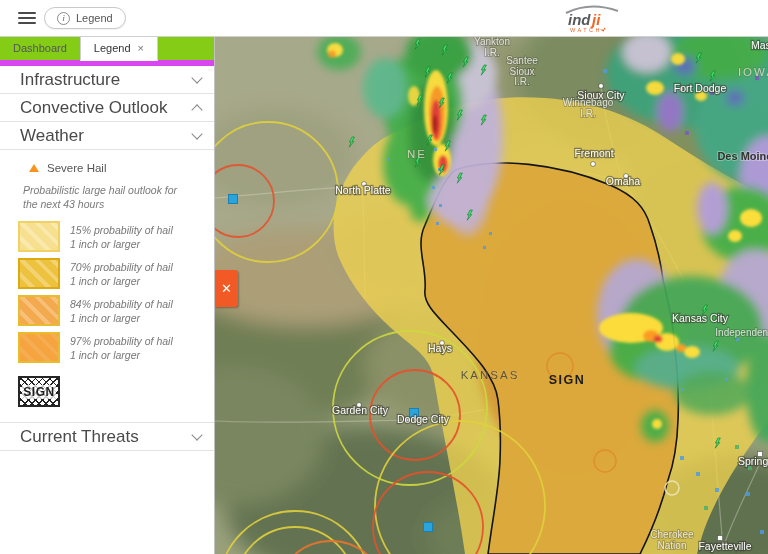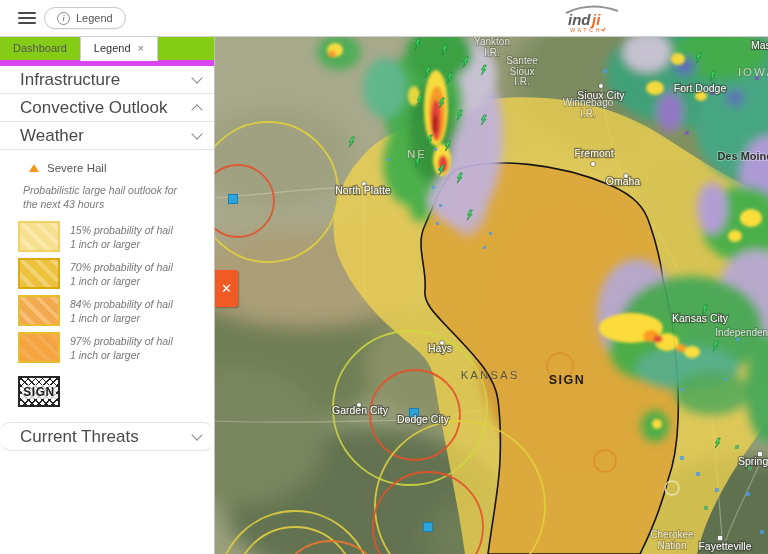--- a/index.html
+++ b/index.html
@@ -19,21 +19,21 @@
   
   .sidebar{position:absolute;top:36px;left:0;width:215px;height:518px;background:#fff;
           border-right:1px solid #c2c2c2;z-index:30;box-sizing:border-box;}
   .tabbar{height:24px;background:#84cc16;display:flex;border-bottom:6px solid #d946ef;font-size:11px;}
   .tab{display:flex;align-items:center;gap:7px;padding:0 13px;color:#555;cursor:pointer;}
   .tab.active{background:#fff;color:#333;border-left:1px solid #cfcfcf;border-right:1px solid #cfcfcf;
           border-bottom:1px solid #fff;margin-bottom:-1px;}
   .tab .close{color:#777;font-size:11px;}
   .section{display:flex;justify-content:space-between;align-items:center;height:27px;
           padding:0 13px 0 20px;border-bottom:1px solid #e3e3e3;font-size:17px;color:#4a4a4a;cursor:pointer;}
-  .section.top-line{border-top:1px solid #e3e3e3;margin-top:13px;border-radius:11px;}
+  .section.top-line{border-top:1px solid #e3e3e3;margin-top:13px;}
   .chev{width:7px;height:7px;border-right:1.6px solid #888;border-bottom:1.6px solid #888;
           transform:rotate(45deg);margin-top:-4px;}
   .chev.up{transform:rotate(-135deg);margin-top:4px;}
   .hail-layer-row{display:flex;align-items:center;gap:8px;padding:12px 0 4px 29px;
           font-size:11.5px;color:#555;}
   .tri{width:0;height:0;border-left:5px solid transparent;border-right:5px solid transparent;
           border-bottom:8px solid #f7941d;}
   .hail-desc{font-style:italic;font-size:10.5px;color:#7a7a7a;line-height:1.3;
           padding:6px 28px 8px 23px;}
   .legend-row{display:flex;align-items:center;gap:10px;padding:2px 8px 2px 18px;margin-bottom:2px;}

